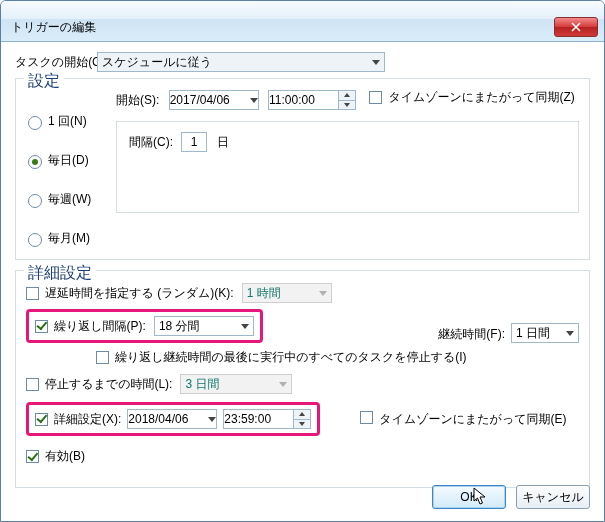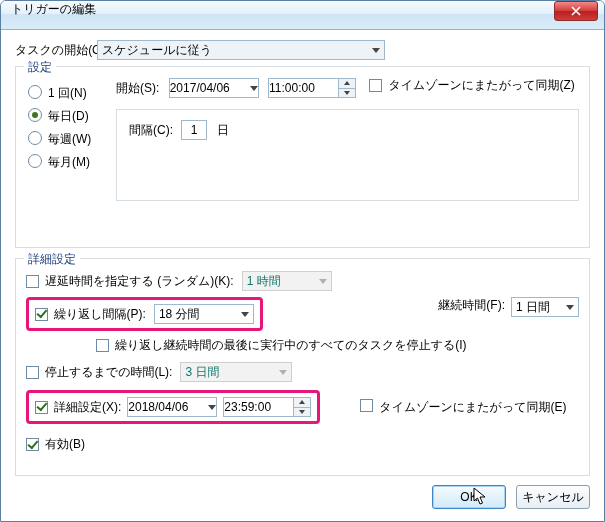--- a/index.html
+++ b/index.html
@@ -1,28 +1,28 @@
 <!DOCTYPE html>
 <html><head>
 <meta charset="utf-8">
 <style>
 html,body{margin:0;padding:0;font-family:"Meiryo UI","MS UI Gothic",sans-serif;font-size:12px;color:#000;background:#fff}
 .window{width:605px;height:522px;box-sizing:border-box;background:#fff;border:1px solid #5a7fa0;border-radius:6px 6px 0 0;overflow:hidden;position:relative}
-.titlebar{height:28px;background:linear-gradient(to bottom,#f6fbff 0,#e4f0fa 45%,#cfe4f4 46%,#d9ecf9 100%);border-bottom:1px solid #8fb3cf;display:flex;padding:0 6px 0 10px;position:relative}
+.titlebar{height:28px;background:linear-gradient(to bottom,#f6fbff 0,#e4f0fa 45%,#cfe4f4 46%,#d9ecf9 100%);border-bottom:1px solid #8fb3cf;display:flex;align-items:center;padding:12px 6px 0 10px;position:relative}
 .title-text{font-size:12px;color:#000;flex:1}
 .close-btn{width:42px;height:18px;border:1px solid #8a2d2d;border-radius:3px;background:linear-gradient(to bottom,#f28a8a 0,#d63c3c 48%,#b61f1f 49%,#cf3a3a 100%);display:flex;align-items:center;justify-content:center;color:#fff;cursor:pointer}
 .close-btn svg{width:10px;height:10px}
 .content{padding:10px 14px 14px 14px}
 .row{display:flex;align-items:center;margin-bottom:6px}
 .label{white-space:nowrap}
 .combo{display:inline-flex;align-items:center;background:#eef3f7;border:1px solid #9fb8cc;height:20px;padding:0 4px;box-sizing:border-box}
 .combo .tri{margin-left:auto;width:0;height:0;border-left:4px solid transparent;border-right:4px solid transparent;border-top:5px solid #444}
 .fieldset{border:1px solid #d6dde3;margin:4px 0 10px 0;position:relative;padding:10px}
-.fieldset-legend{position:absolute;top:-8px;left:8px;background:#fff;padding:0 4px;font-size:12px;color:#1a3e78}
-.radio{display:flex;align-items:flex-start;margin:6px 0;cursor:pointer}
+.fieldset-legend{position:absolute;top:-8px;left:8px;background:#fff;padding:0 4px;font-size:16px;color:#1a3e78}
+.radio{display:flex;align-items:flex-end;margin:22px 0;cursor:pointer}
 .radio .circ{width:12px;height:12px;border:1px solid #6f8ba3;border-radius:50%;margin-right:6px;background:#fff;display:flex;align-items:center;justify-content:center}
 .radio.sel .circ::after{content:"";width:6px;height:6px;border-radius:50%;background:#3b7a1a}
 .inner-box{border:1px solid #d6dde3;padding:10px 12px;margin-left:74px;min-height:70px}
 .date-input,.time-input,.text-input,.num-input{background:#fff;border:1px solid #9fb8cc;height:20px;box-sizing:border-box;padding:0 0;display:inline-flex;align-items:center}
 .date-input{width:90px;justify-content:space-between}
 .date-input .tri{width:0;height:0;border-left:4px solid transparent;border-right:4px solid transparent;border-top:5px solid #444}
 .time-input{width:88px;position:relative}
 .spin{position:absolute;right:0;top:0;bottom:0;width:16px;border-left:1px solid #9fb8cc;display:flex;flex-direction:column}
 .spin div{flex:1;display:flex;align-items:center;justify-content:center;background:#eef3f7}
 .spin div:first-child{border-bottom:1px solid #9fb8cc}
@@ -124,21 +124,21 @@
 
       <div class="row">
         <span class="chk"></span>
         <span class="label disabled-text" style="color:#000">遅延時間を指定する (ランダム)(K):</span>
         <span class="combo disabled" style="width:90px;margin-left:8px">
           <span>1 時間</span>
           <span class="tri"></span>
         </span>
       </div>
 
-      <div class="row" style="margin:6px 0;align-items:flex-start">
+      <div class="row" style="margin:6px 0;align-items:flex-end">
         <span class="hl">
           <span class="chk checked"></span>
           <span class="label" style="margin-right:8px">繰り返し間隔(P):</span>
           <span class="combo" style="width:100px;background:#fff">
             <span>18 分間</span>
             <span class="tri"></span>
           </span>
         </span>
         <span style="flex:1"></span>
         <span class="label" style="margin-right:6px">継続時間(F):</span>

